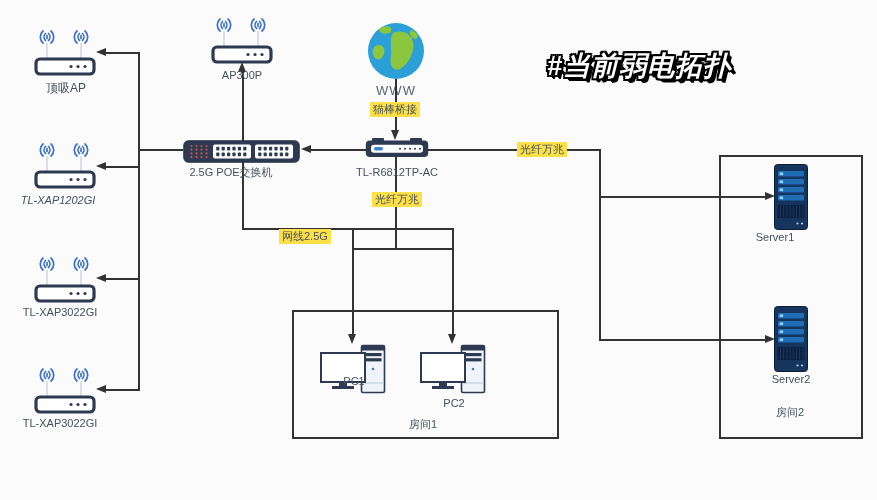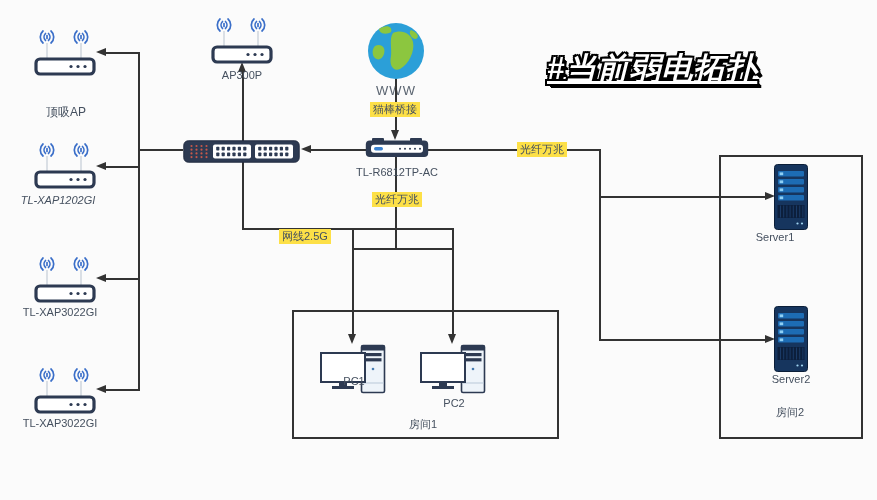--- a/index.html
+++ b/index.html
@@ -14,25 +14,24 @@
   .arr-l{border-top:4.5px solid transparent;border-bottom:4.5px solid transparent;border-right:10px solid #333;}
   .arr-r{border-top:4.5px solid transparent;border-bottom:4.5px solid transparent;border-left:10px solid #333;}
   .arr-u{border-left:4.5px solid transparent;border-right:4.5px solid transparent;border-bottom:10px solid #333;}
   .arr-d{border-left:4.5px solid transparent;border-right:4.5px solid transparent;border-top:10px solid #333;}
   .dev{position:absolute;z-index:2;line-height:0;}
   .lbl{position:absolute;font-size:11px;color:#45505f;text-align:center;z-index:2;line-height:13px;}
   .chip{position:absolute;font-size:11px;color:#45505f;background:#fde047;padding:1px 3px;z-index:2;line-height:13px;white-space:nowrap;}
   .room{position:absolute;border:2px solid #333;background:transparent;z-index:0;}
   .www{position:absolute;font-size:13px;color:#5a6470;text-align:center;letter-spacing:1px;z-index:0;}
   .title{
-    position:absolute;z-index:3;font-size:31px;font-weight:900;font-style:italic;
+    position:absolute;z-index:3;font-size:27px;font-weight:900;font-style:italic;
     letter-spacing:1px;color:#fff;white-space:nowrap;
     text-shadow:-2px -2px 0 #000,2px -2px 0 #000,-2px 2px 0 #000,2px 2px 0 #000,
       -2px 0 0 #000,2px 0 0 #000,0 -2px 0 #000,0 2px 0 #000,3px 3px 0 #000,4px 4px 0 #000;
-    text-decoration:underline;
   }
 </style>
 </head>
 <body>
 
 <div class="stage">
 
   <div class="vl" style="left:138px;top:52px;height:339px;"></div>
 
   <div class="hl" style="left:104px;top:52px;width:35px;"></div>
@@ -342,25 +341,26 @@
       <rect x="44.5" y="14" width="17" height="3.2" fill="#2d3a52"></rect>
       <rect x="44.5" y="19.2" width="17" height="3.2" fill="#2d3a52"></rect>
       <circle cx="53" cy="30" r="1.3" fill="#4a7fb5"></circle>
       <line x1="42" y1="44" x2="64" y2="44" stroke="#b9c8d8" stroke-width="1"></line>
       <rect x="1" y="14" width="44" height="29" fill="#ffffff" stroke="#2d3a52" stroke-width="2"></rect>
       <rect x="19" y="43" width="8" height="4" fill="#2d3a52"></rect>
       <rect x="12" y="47" width="22" height="3" fill="#2d3a52"></rect>
     </svg>
   </div>
 
-  <div class="lbl" style="left:26px;top:82px;width:80px;font-size:12px;margin-top:24px;">顶吸AP</div>
+  <div class="lbl" style="left:26px;top:82px;width:80px;font-size:12px;">顶吸AP</div>
   <div class="lbl" style="left:8px;top:194px;width:100px;font-style:italic;">TL-XAP1202GI</div>
   <div class="lbl" style="left:8px;top:306px;width:104px;">TL-XAP3022GI</div>
   <div class="lbl" style="left:8px;top:417px;width:104px;">TL-XAP3022GI</div>
   <div class="lbl" style="left:207px;top:69px;width:70px;">AP300P</div>
+  <div class="lbl" style="left:163px;top:166px;width:136px;">2.5G POE交换机</div>
   <div class="lbl" style="left:352px;top:166px;width:90px;">TL-R6812TP-AC</div>
   <div class="www" style="left:371px;top:83px;width:50px;">WWW</div>
   <div class="chip" style="left:370px;top:102px;">猫棒桥接</div>
   <div class="chip" style="left:517px;top:142px;">光纤万兆</div>
   <div class="chip" style="left:372px;top:192px;">光纤万兆</div>
   <div class="chip" style="left:279px;top:221px;margin-top:8px;">网线2.5G</div>
   <div class="lbl" style="left:319px;top:375px;width:70px;">PC1</div>
   <div class="lbl" style="left:419px;top:397px;width:70px;">PC2</div>
   <div class="lbl" style="left:393px;top:418px;width:60px;">房间1</div>
   <div class="lbl" style="left:736px;top:231px;width:78px;">Server1</div>

